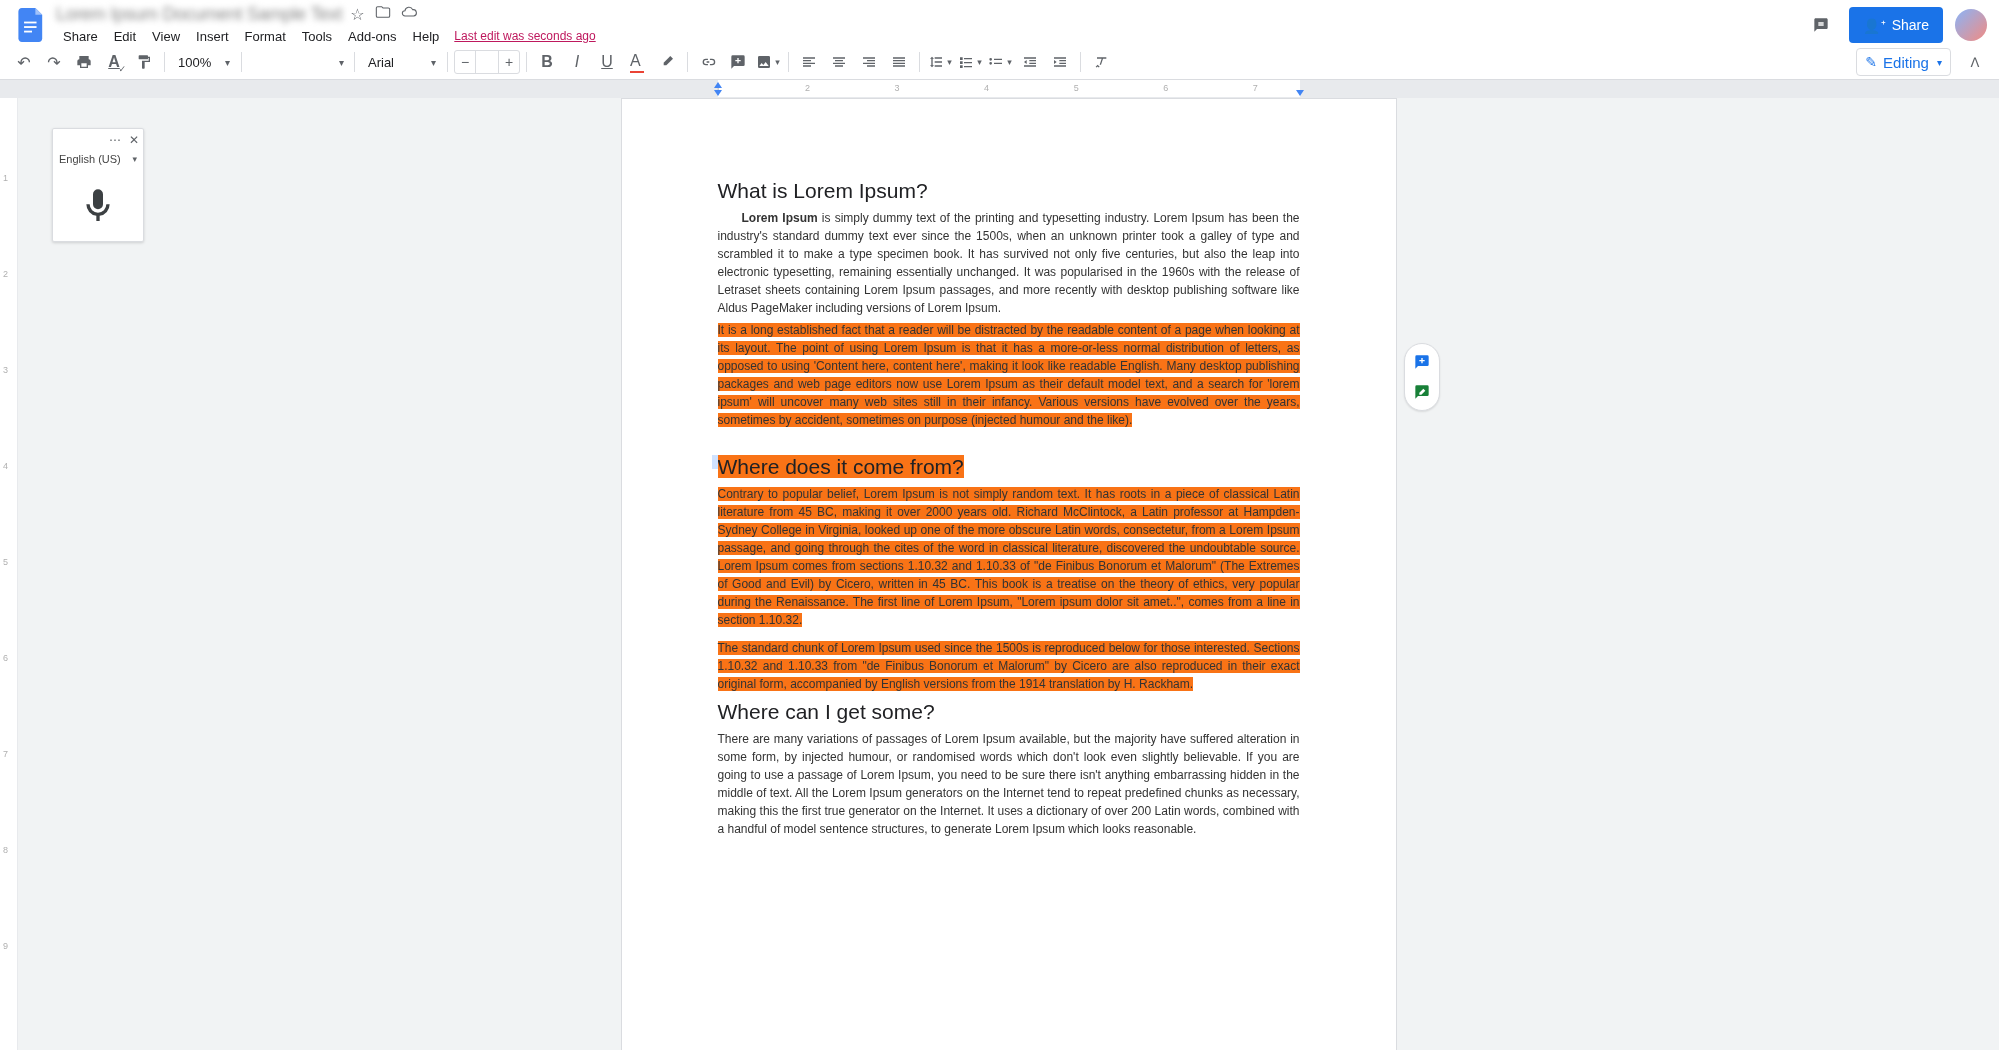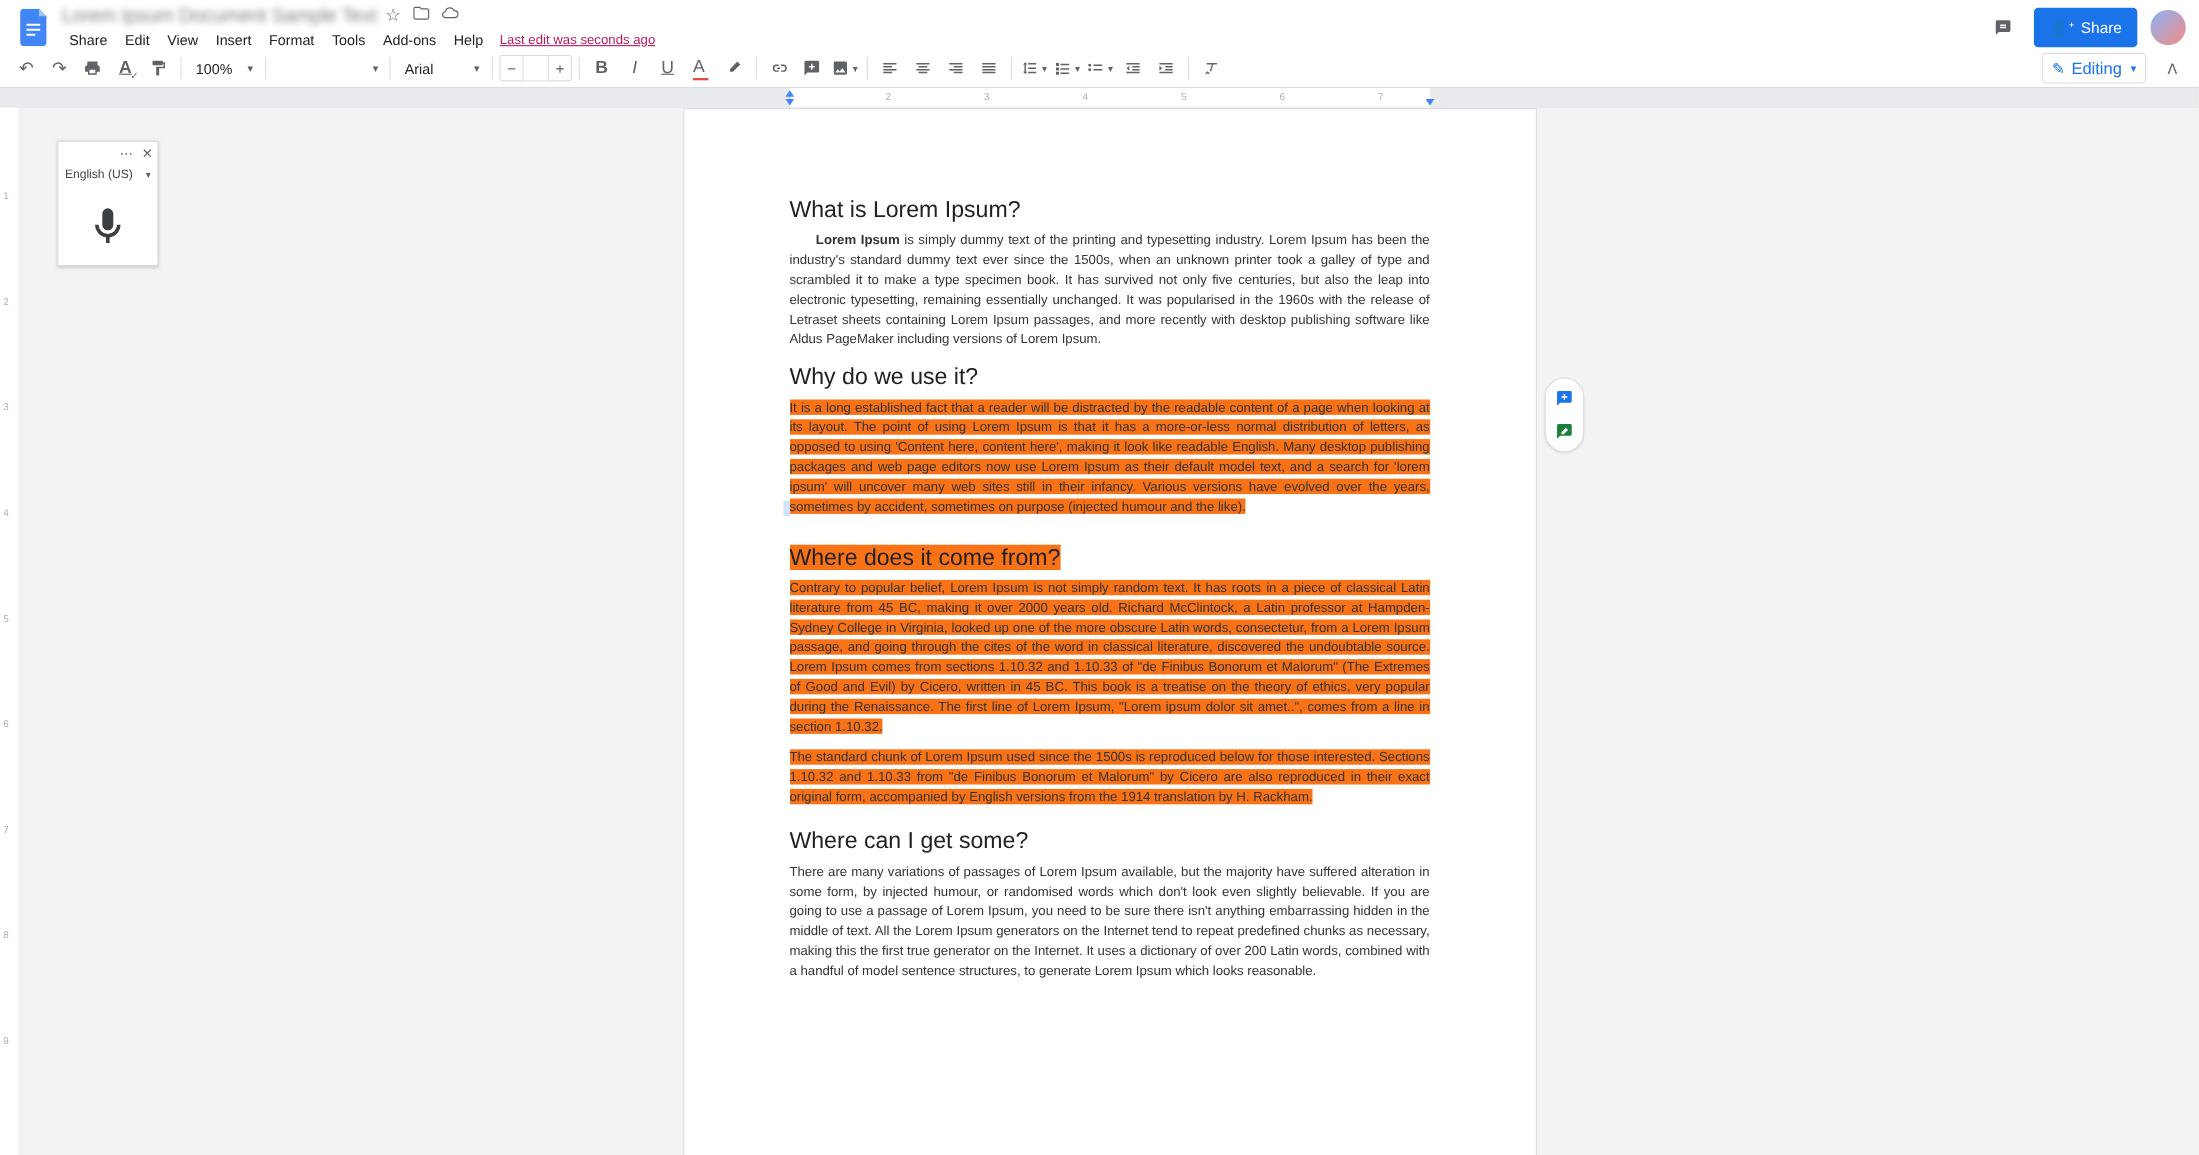--- a/index.html
+++ b/index.html
@@ -293,28 +293,27 @@
         <div class="sa green">
             <svg class="icon-svg" viewBox="0 0 24 24">
               <path fill="currentColor" d="M20 2H4a2 2 0 00-2 2v18l4-4h14a2 2 0 002-2V4a2 2 0 00-2-2zM8 13l6-6 3 3-6 6H8v-3z"></path>
             </svg>
           </div>
       </div>
 
       <h2>What is Lorem Ipsum?</h2>
       <p><strong>Lorem Ipsum</strong><span> is simply dummy text of the printing and typesetting industry. Lorem Ipsum has been the industry's standard dummy text ever since the 1500s, when an unknown printer took a galley of type and scrambled it to make a type specimen book. It has survived not only five centuries, but also the leap into electronic typesetting, remaining essentially unchanged. It was popularised in the 1960s with the release of Letraset sheets containing Lorem Ipsum passages, and more recently with desktop publishing software like Aldus PageMaker including versions of Lorem Ipsum.</span></p>
 
-      <h2 style="margin-top:14px">Why do we use it?</h2>
       <p><span class="sel">It is a long established fact that a reader will be distracted by the readable content of a page when looking at its layout. The point of using Lorem Ipsum is that it has a more-or-less normal distribution of letters, as opposed to using 'Content here, content here', making it look like readable English. Many desktop publishing packages and web page editors now use Lorem Ipsum as their default model text, and a search for 'lorem ipsum' will uncover many web sites still in their infancy. Various versions have evolved over the years, sometimes by accident, sometimes on purpose (injected humour and the like).</span></p>
 
       <h2 style="margin-top:26px"><span class="sel">Where does it come from?</span></h2>
       <p><span class="sel">Contrary to popular belief, Lorem Ipsum is not simply random text. It has roots in a piece of classical Latin literature from 45 BC, making it over 2000 years old. Richard McClintock, a Latin professor at Hampden-Sydney College in Virginia, looked up one of the more obscure Latin words, consectetur, from a Lorem Ipsum passage, and going through the cites of the word in classical literature, discovered the undoubtable source. Lorem Ipsum comes from sections 1.10.32 and 1.10.33 of "de Finibus Bonorum et Malorum" (The Extremes of Good and Evil) by Cicero, written in 45 BC. This book is a treatise on the theory of ethics, very popular during the Renaissance. The first line of Lorem Ipsum, "Lorem ipsum dolor sit amet..", comes from a line in section 1.10.32.</span></p>
       <p style="margin-top:10px"><span class="sel">The standard chunk of Lorem Ipsum used since the 1500s is reproduced below for those interested. Sections 1.10.32 and 1.10.33 from "de Finibus Bonorum et Malorum" by Cicero are also reproduced in their exact original form, accompanied by English versions from the 1914 translation by H. Rackham.</span></p>
 
-      <h2 style="margin-top:20px">Where can I get some?</h2>
+      <h2 style="margin-top:7px">Where can I get some?</h2>
       <p>There are many variations of passages of Lorem Ipsum available, but the majority have suffered alteration in some form, by injected humour, or randomised words which don't look even slightly believable. If you are going to use a passage of Lorem Ipsum, you need to be sure there isn't anything embarrassing hidden in the middle of text. All the Lorem Ipsum generators on the Internet tend to repeat predefined chunks as necessary, making this the first true generator on the Internet. It uses a dictionary of over 200 Latin words, combined with a handful of model sentence structures, to generate Lorem Ipsum which looks reasonable.</p>
     </div>
   </div>
 
 </div>
 
 <div class="voice-panel">
   <div class="voice-head">
     <span>⋯</span>
     <span>✕</span>

